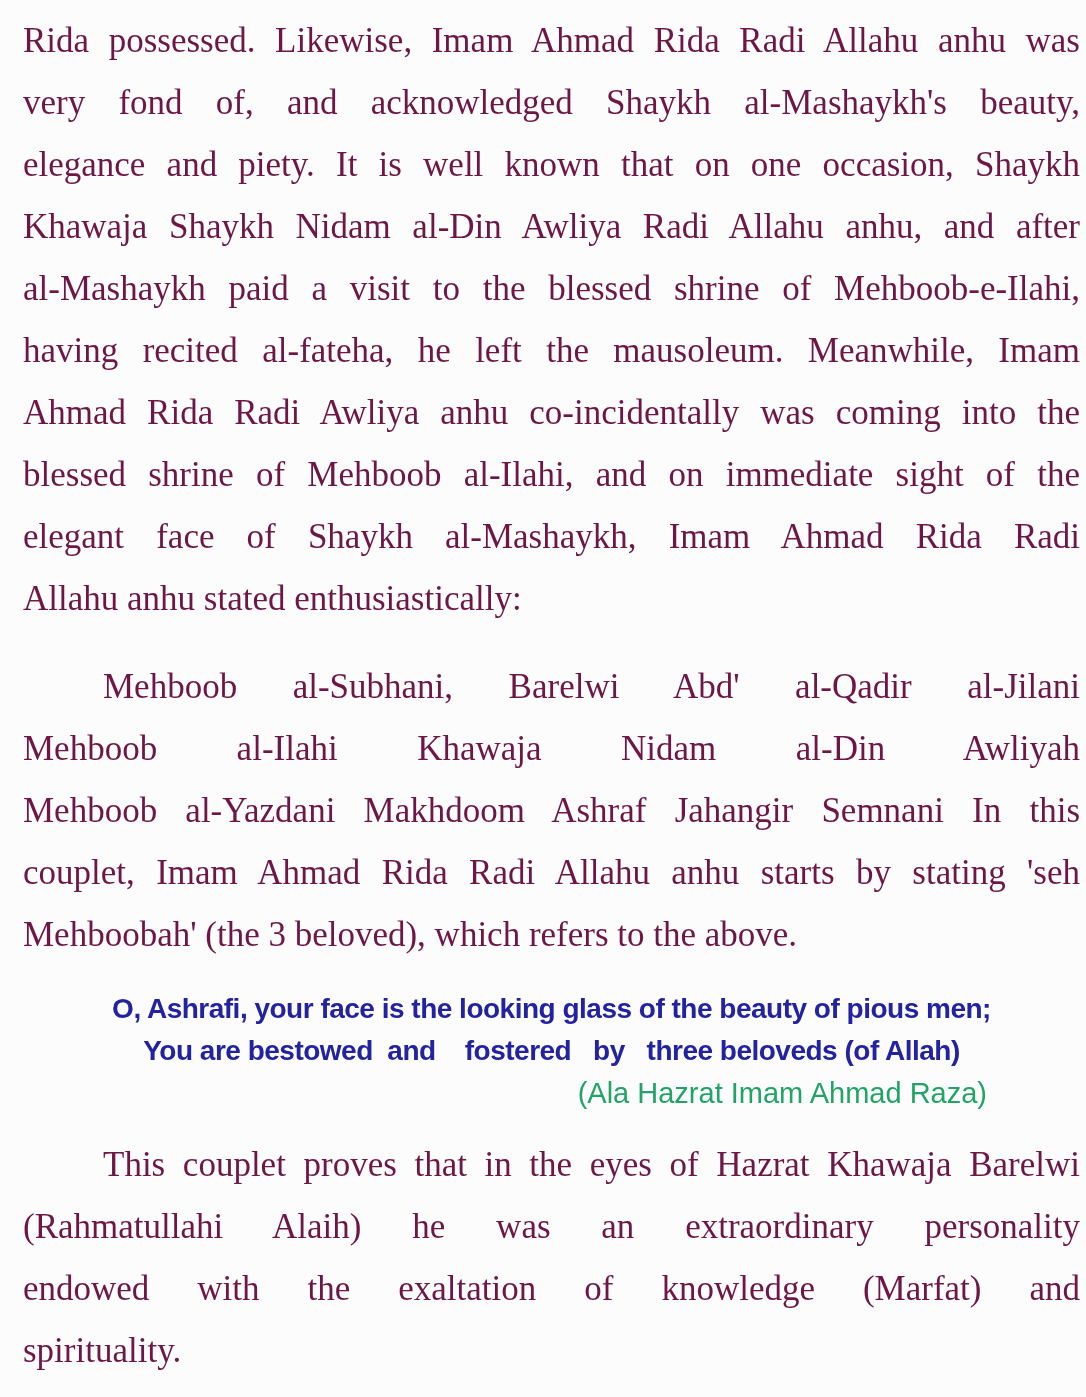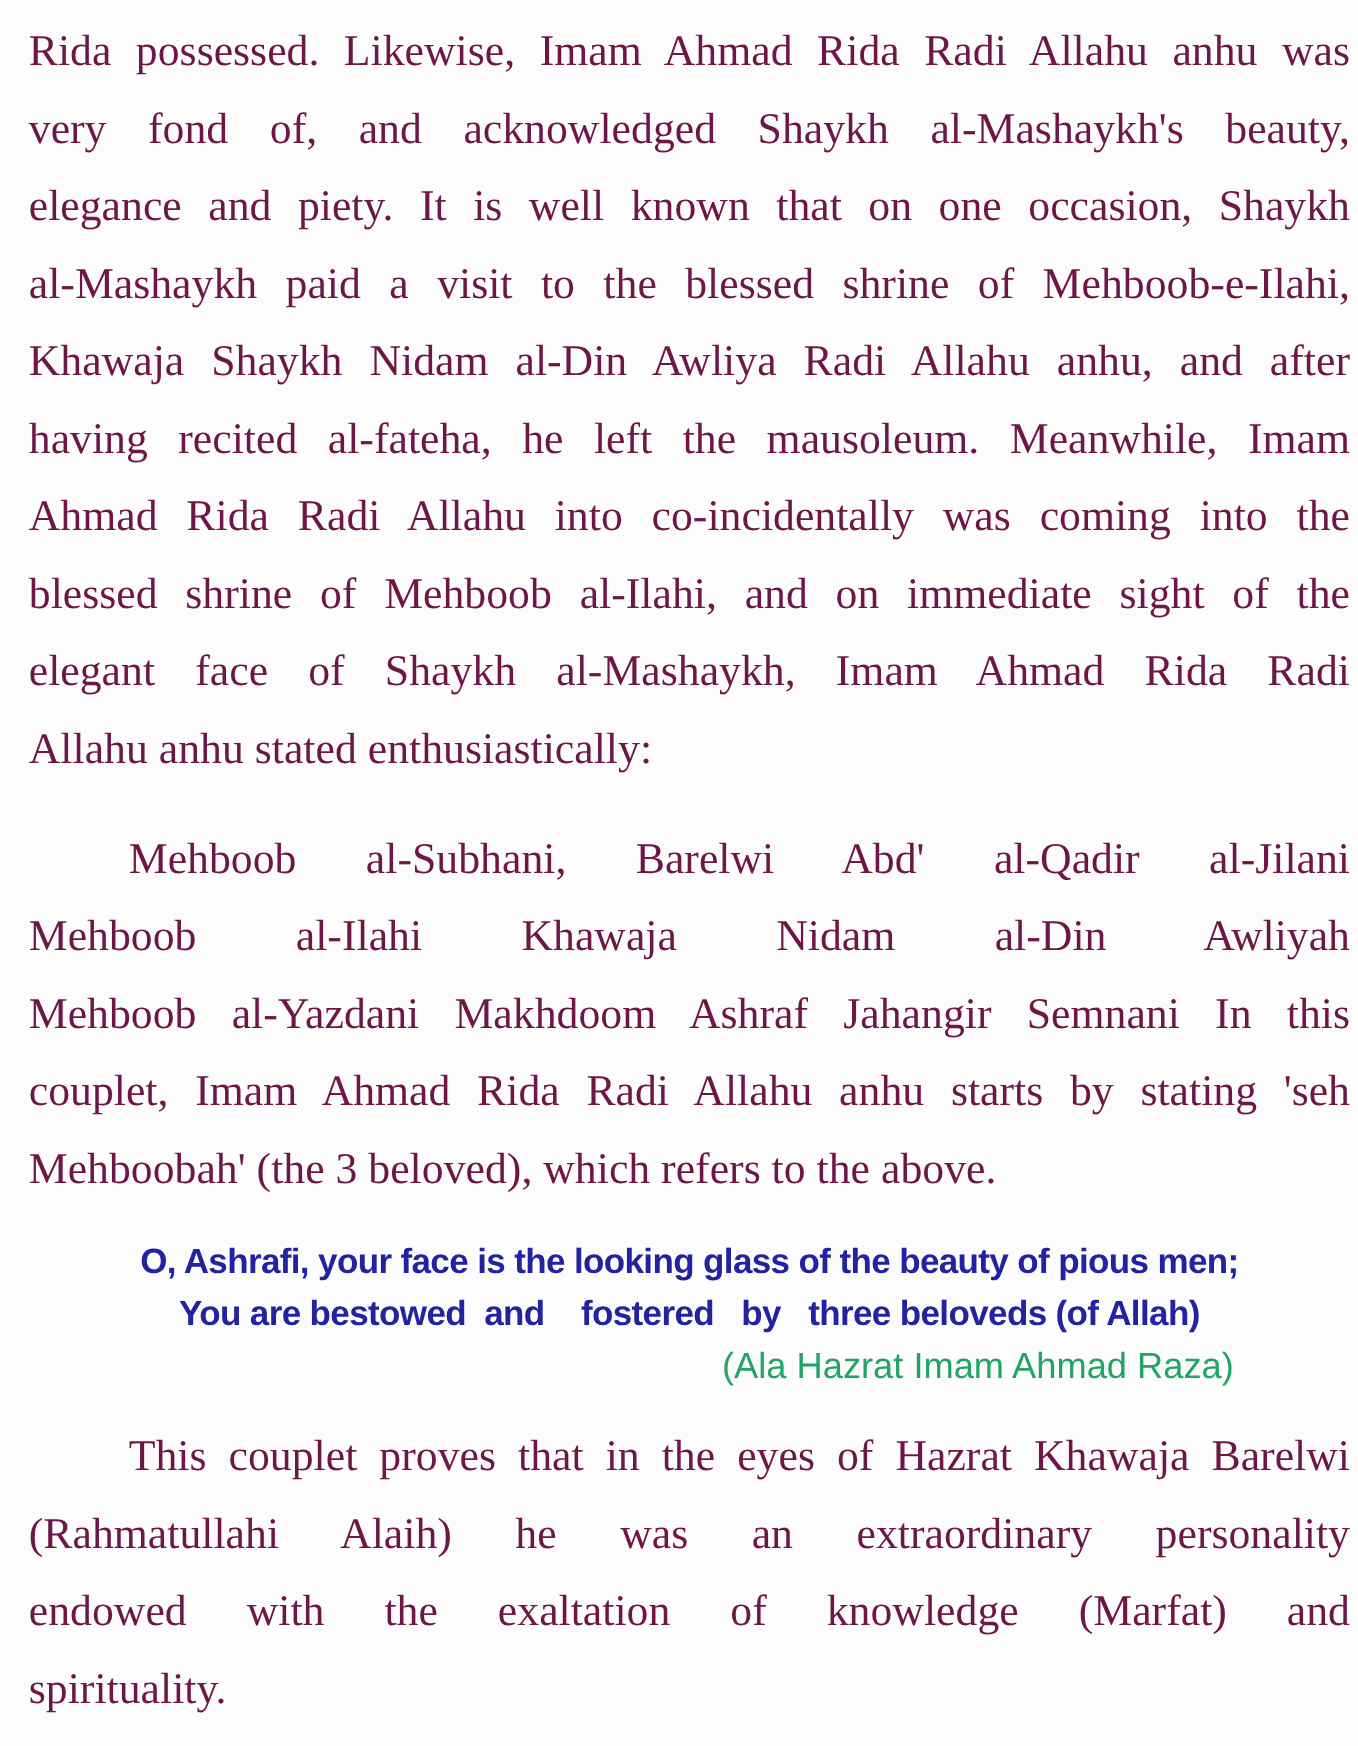--- a/index.html
+++ b/index.html
@@ -61,24 +61,24 @@
 </style>
 </head>
 <body>
 
 <main data-name="document-page">
 
   <section class="serif-para para-intro" data-name="paragraph-intro">
       <div class="line first" data-name="text-line">Rida possessed. Likewise, Imam Ahmad Rida Radi Allahu anhu was</div>
       <div class="line" data-name="text-line">very fond of, and acknowledged Shaykh al-Mashaykh's beauty,</div>
       <div class="line" data-name="text-line">elegance and piety. It is well known that on one occasion, Shaykh</div>
+      <div class="line" data-name="text-line">Khawaja Shaykh Nidam al-Din Awliya Radi Allahu anhu, and after</div>
       <div class="line" data-name="text-line">al-Mashaykh paid a visit to the blessed shrine of Mehboob-e-Ilahi,</div>
-      <div class="line" data-name="text-line">Khawaja Shaykh Nidam al-Din Awliya Radi Allahu anhu, and after</div>
       <div class="line" data-name="text-line">having recited al-fateha, he left the mausoleum. Meanwhile, Imam</div>
-      <div class="line" data-name="text-line">Ahmad Rida Radi Allahu into co-incidentally was coming into the</div>
+      <div class="line" data-name="text-line">Ahmad Rida Radi Awliya anhu co-incidentally was coming into the</div>
       <div class="line" data-name="text-line">blessed shrine of Mehboob al-Ilahi, and on immediate sight of the</div>
       <div class="line" data-name="text-line">elegant face of Shaykh al-Mashaykh, Imam Ahmad Rida Radi</div>
       <div class="line last" data-name="text-line">Allahu anhu stated enthusiastically:</div>
     </section>
 
   <section class="serif-para indent para-couplet-names" data-name="paragraph-couplet-transliteration">
       <div class="line first" data-name="text-line">Mehboob al-Subhani, Barelwi Abd' al-Qadir al-Jilani</div>
       <div class="line" data-name="text-line">Mehboob al-Ilahi Khawaja Nidam al-Din Awliyah</div>
       <div class="line" data-name="text-line">Mehboob al-Yazdani Makhdoom Ashraf Jahangir Semnani In this</div>
       <div class="line" data-name="text-line">couplet, Imam Ahmad Rida Radi Allahu anhu starts by stating 'seh</div>

